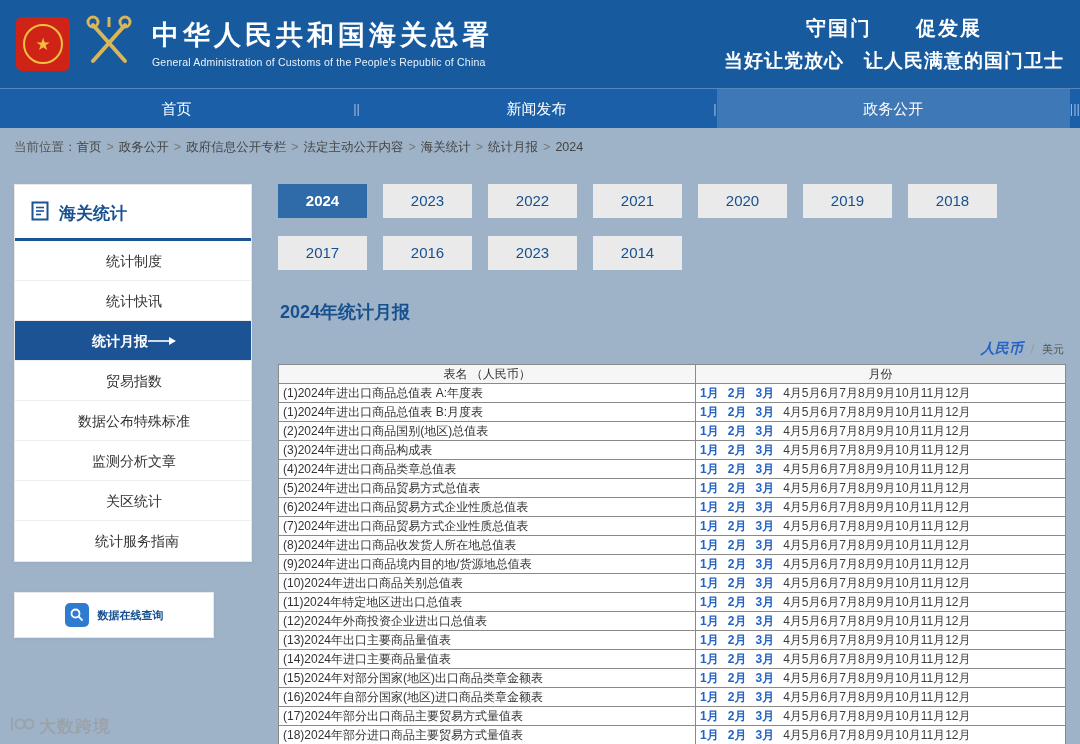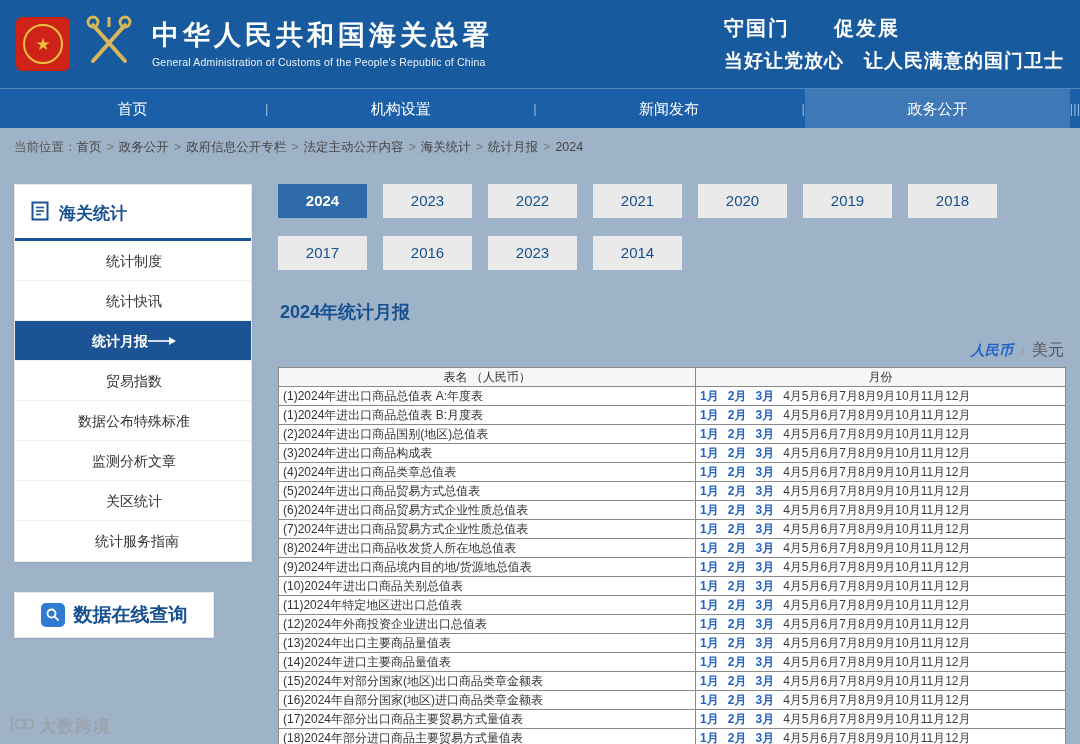--- a/index.html
+++ b/index.html
@@ -14,21 +14,21 @@
       linear-gradient(180deg,#c9dcee 0%,#dcead6e 0%,#d9e8f5 18%,#eef5fb 45%,#ffffff 75%);
   }
   
   .top-header{height:88px;background:#175a9d;display:flex;align-items:center;padding:0 16px;color:#fff;}
   .emblem{width:54px;height:54px;background:#cf2318;border-radius:6px;display:flex;align-items:center;justify-content:center;flex:0 0 auto;}
   .emblem-ring{width:40px;height:40px;border:2px solid #f0c040;border-radius:50%;display:flex;align-items:center;justify-content:center;color:#f0c040;font-size:17px;line-height:1;}
   .customs-logo{margin-left:14px;flex:0 0 auto;}
   .title-block{margin-left:18px;}
   .site-title{font-size:27px;font-weight:bold;letter-spacing:4px;margin:0;line-height:1.15;}
   .site-subtitle{font-size:10.5px;margin-top:5px;letter-spacing:.2px;color:#eaf2fa;}
-  .slogans{margin-left:auto;font-weight:bold;}
+  .slogans{margin-left:auto;text-align:center;font-weight:bold;}
   .slogan1{font-size:20px;letter-spacing:2px;}
   .slogan2{font-size:19px;letter-spacing:1px;margin-top:6px;}
   
   .main-nav{height:40px;background:#1a5fa8;border-top:1px solid rgba(255,255,255,.25);display:flex;align-items:stretch;}
   .nav-item{flex:1;text-align:center;line-height:40px;color:#fff;font-size:15px;text-decoration:none;cursor:pointer;}
   .nav-item.active{background:rgba(255,255,255,.16);}
   .nav-sep{line-height:40px;color:rgba(255,255,255,.55);font-size:13px;}
   
   .breadcrumb{height:38px;line-height:38px;padding:0 14px;font-size:12.5px;color:#555;}
   .crumb-link{color:#444;cursor:pointer;text-decoration:none;}
@@ -40,31 +40,31 @@
   .side-panel{background:#fff;border:1px solid #e8e8e8;box-shadow:0 1px 3px rgba(30,60,100,.08);}
   .side-title{display:flex;align-items:center;gap:10px;padding:16px 12px 12px 16px;border-bottom:3px solid #1b5394;color:#16508f;font-size:17px;font-weight:bold;}
   .side-list{list-style:none;margin:0;padding:0;}
   .side-item{height:40px;line-height:40px;padding-left:18px;font-size:14px;color:#333;border-bottom:1px solid #efefef;cursor:pointer;display:flex;align-items:center;justify-content:center;padding-right:16px;}
   .side-item:last-child{border-bottom:none;padding-left:24px;}
   .side-item.active{background:#1b5394;color:#fff;font-weight:bold;}
   .side-arrow{display:none;}
   .side-item.active .side-arrow{display:inline-block;}
   .query-panel{margin-top:30px;width:200px;height:46px;background:#fff;border:1px solid #e8e8e8;box-shadow:0 1px 3px rgba(30,60,100,.08);display:flex;align-items:center;justify-content:center;gap:9px;cursor:pointer;}
   .query-icon{width:24px;height:24px;border-radius:5px;background:#2f7bd0;display:flex;align-items:center;justify-content:center;}
-  .query-label{font-size:19px;font-weight:bold;color:#16508f;}
+  .query-label{font-size:11px;font-weight:bold;color:#16508f;}
   
   .main-area{flex:1;min-width:0;}
   .year-tabs{display:flex;flex-wrap:wrap;gap:18px 16px;}
   .year-tab{width:89px;height:34px;line-height:34px;text-align:center;font-size:15px;background:#eaeaea;color:#16508f;cursor:pointer;}
   .year-tab.active{background:#2e6ba8;color:#fff;font-weight:bold;}
   .page-title{margin:30px 0 0 2px;font-size:18px;font-weight:bold;color:#16508f;}
   .currency-row{display:flex;justify-content:flex-end;align-items:baseline;gap:8px;margin:16px 2px 6px 0;}
   .cur-rmb{font-size:14px;font-weight:bold;color:#2363c4;font-style:italic;cursor:pointer;}
   .cur-sep{font-size:12px;color:#999;}
-  .cur-usd{font-size:16px;color:#555;cursor:pointer;}
+  .cur-usd{font-size:11px;color:#555;cursor:pointer;}
   
   table.stat{width:100%;border-collapse:collapse;background:#fff;font-size:12px;color:#333;table-layout:fixed;}
   table.stat th,table.stat td{border:1px solid #8a8a8a;padding:1px 4px;height:17px;line-height:16px;}
   table.stat th{background:#f6f6f6;font-weight:normal;text-align:center;}
   col.c-name{width:53%;} col.c-months{width:47%;}
   td.name-cell{white-space:nowrap;overflow:hidden;}
   td.months-cell{white-space:nowrap;padding-left:7px;}
   .m-link{color:#2363c4;font-weight:bold;margin-right:9px;cursor:pointer;}
   .m-plain{color:#3d3d3d;}
   
@@ -96,21 +96,20 @@
     </div>
     <div class="slogans">
       <div class="slogan1">守国门　　促发展</div>
       <div class="slogan2">当好让党放心　让人民满意的国门卫士</div>
     </div>
   </header>
 
   <nav class="main-nav" id="nav-items">
       <a class="nav-item">首页</a>
       <span class="nav-sep">|</span>
-      <a class="nav-item">机构设置</a>
       <span class="nav-sep">|</span>
       <a class="nav-item">新闻发布</a>
       <span class="nav-sep">|</span>
       <a class="nav-item active">政务公开</a>
       <span class="nav-sep">|</span>
       <span class="nav-sep">|</span>
       <span class="nav-sep">|</span>
     </nav>
 
   <div class="breadcrumb">

